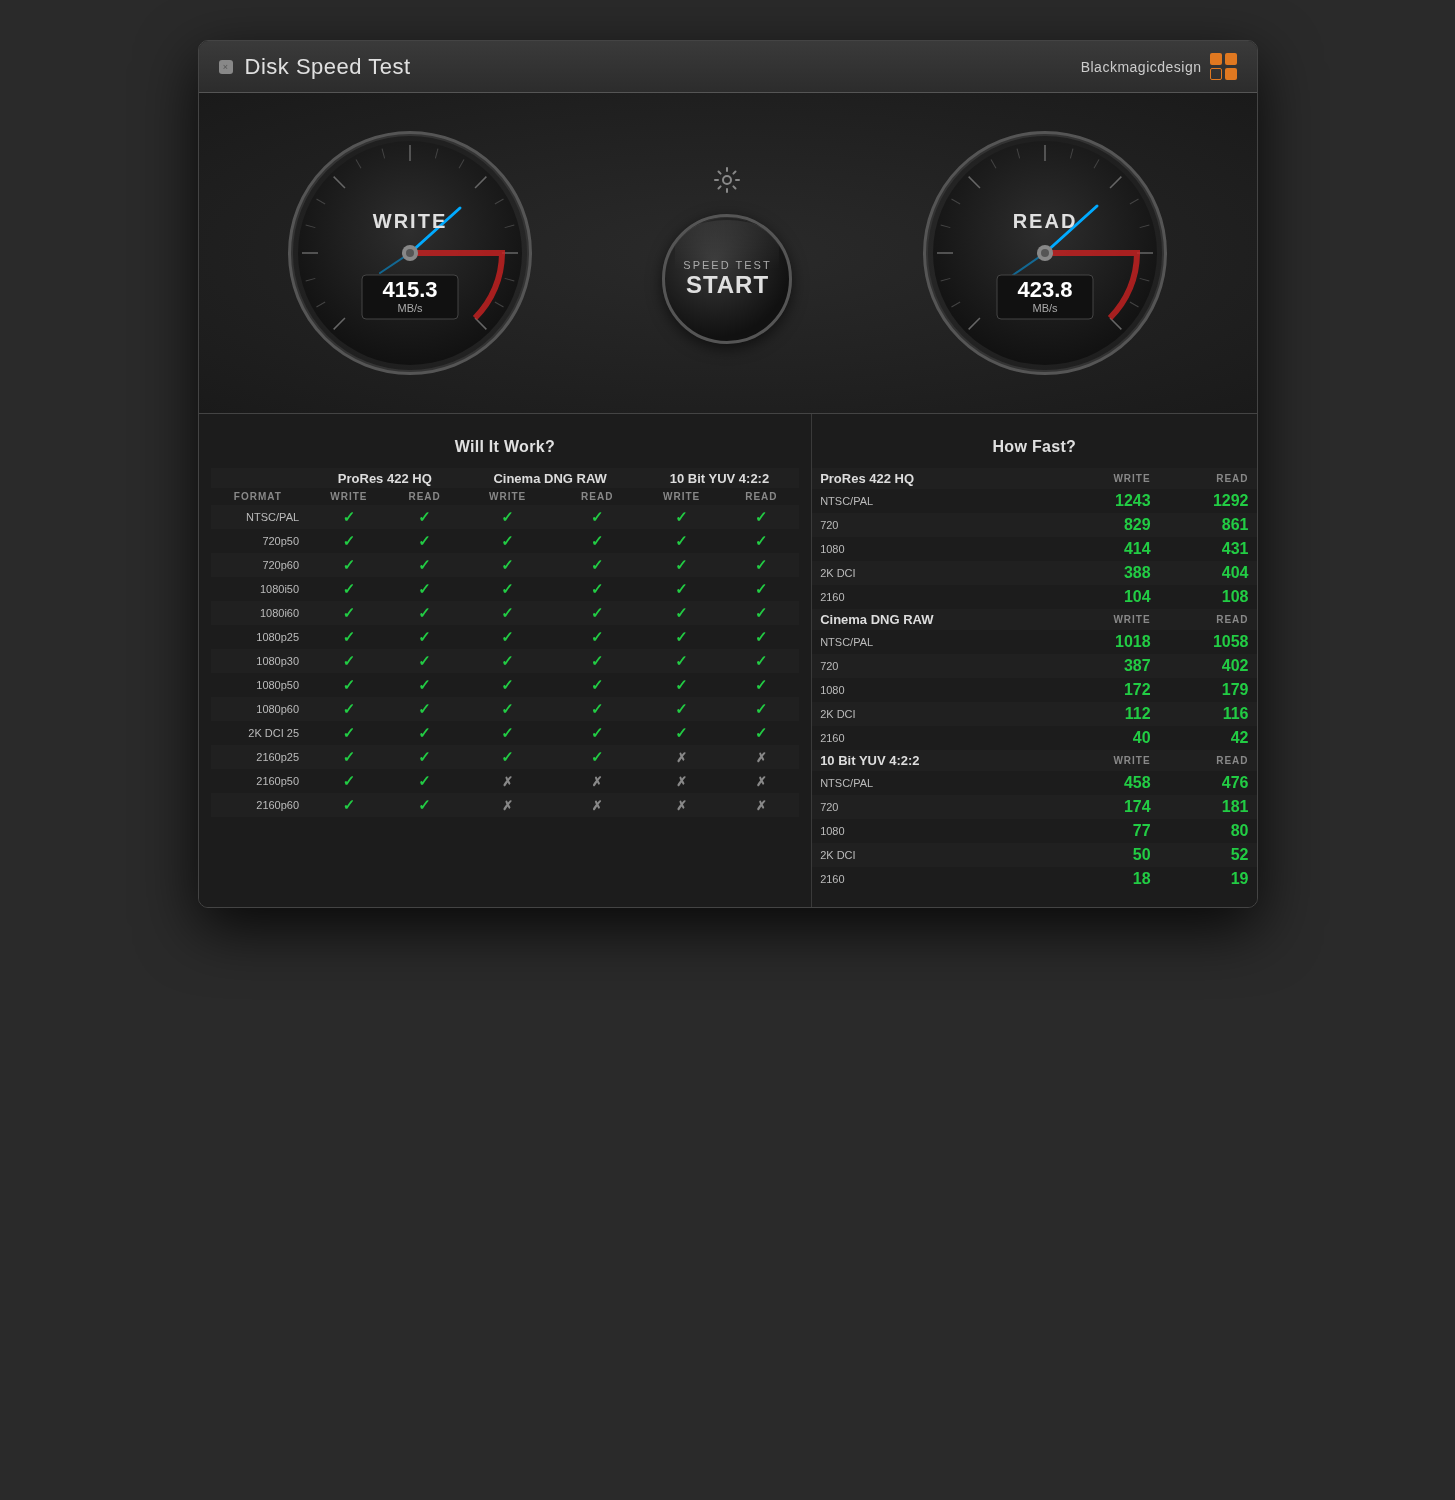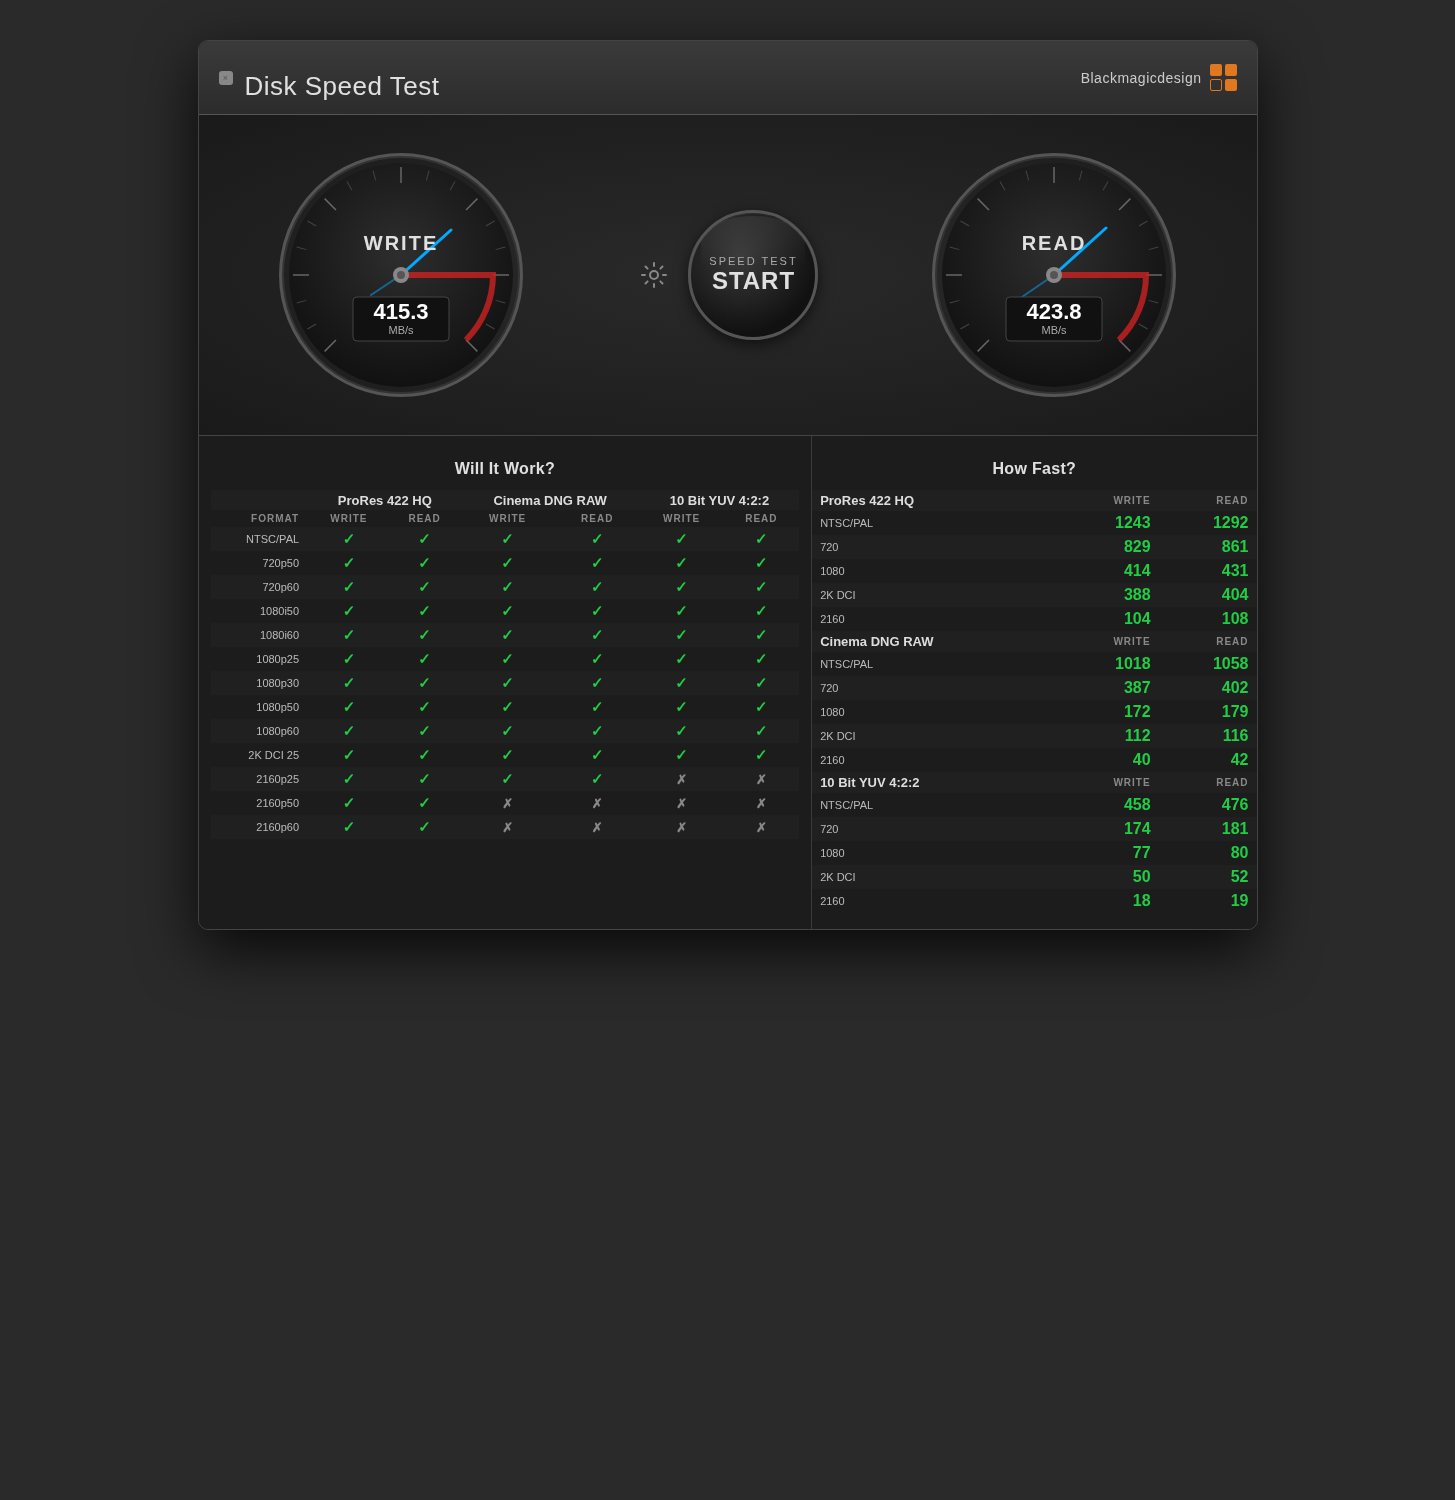--- a/index.html
+++ b/index.html
@@ -34,25 +34,24 @@
       position: relative;
     }
     .close-btn {
       width: 14px; height: 14px;
       background: #888;
       border-radius: 3px;
       display: flex; align-items: center; justify-content: center;
       font-size: 9px; color: #555; cursor: pointer;
     }
     .app-title {
-      font-size: 26px;
+      font-size: 22px;
       font-weight: 300;
       color: #e0e0e0;
       letter-spacing: 0.5px;
-      margin-top: 18px;
     }
     .brand-logo {
       display: flex;
       align-items: center;
       gap: 8px;
     }
     .brand-name {
       color: #ccc;
       font-size: 14px;
       font-weight: 300;
@@ -100,21 +99,21 @@
       top: 0; left: 0;
     }
     .gauge-svg {
       width: 260px;
       height: 260px;
     }
 
     
     .center-controls {
       display: flex;
-      flex-direction: row;
+      flex-direction: column;
       align-items: center;
       gap: 16px;
     }
     .gear-icon-btn {
       width: 36px; height: 36px;
       color: #888;
       cursor: pointer;
       font-size: 22px;
       display: flex; align-items: center; justify-content: center;
     }
@@ -184,21 +183,20 @@
     .wiw-table {
       width: 100%;
       border-collapse: collapse;
       font-size: 12px;
     }
     .wiw-table th, .wiw-table td {
       text-align: center;
       padding: 3px 6px;
     }
     .wiw-table .format-col {
-      text-align: right;
       padding-right: 10px;
       color: #bbb;
       font-size: 11px;
     }
     .wiw-table .col-header-group {
       font-size: 13px;
       font-weight: 600;
       color: #ddd;
       padding-bottom: 2px;
     }

